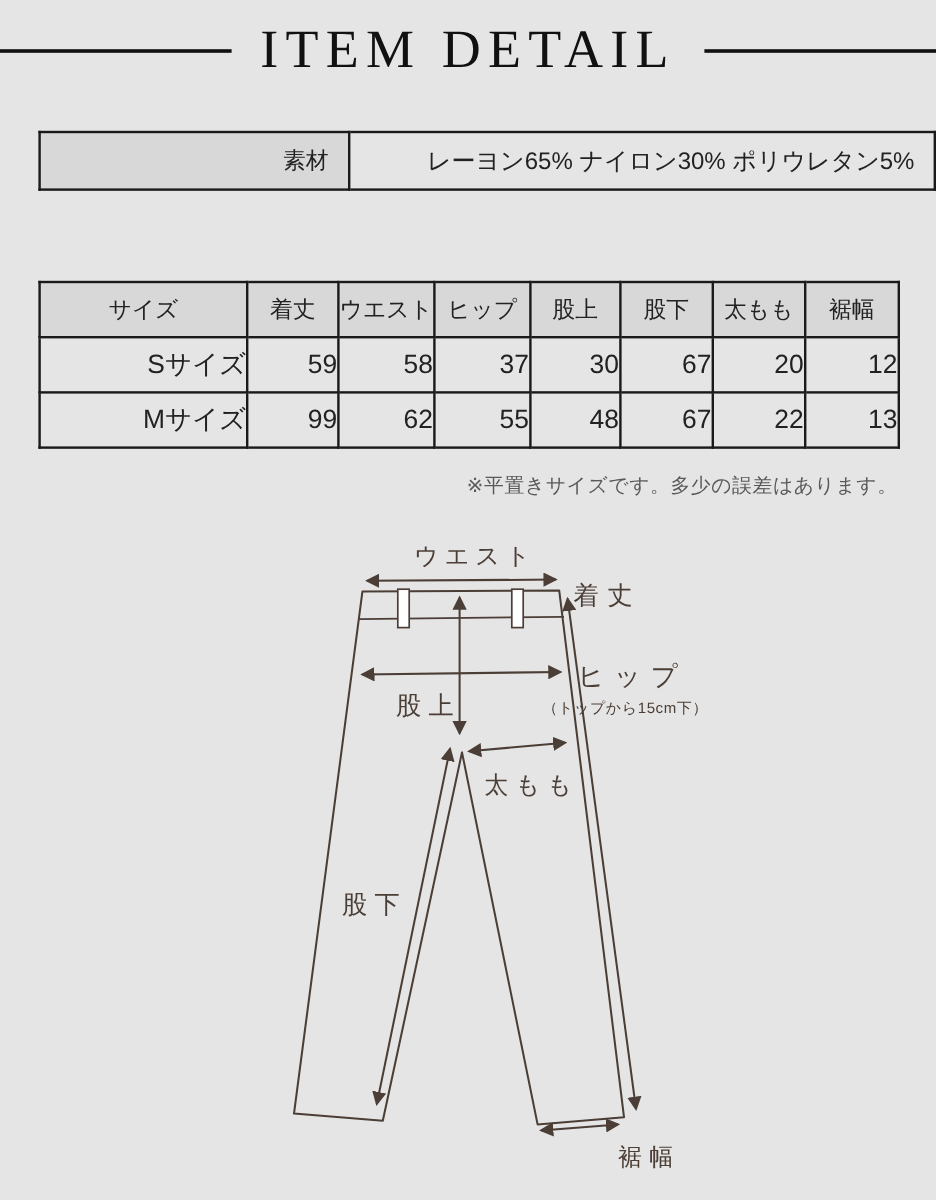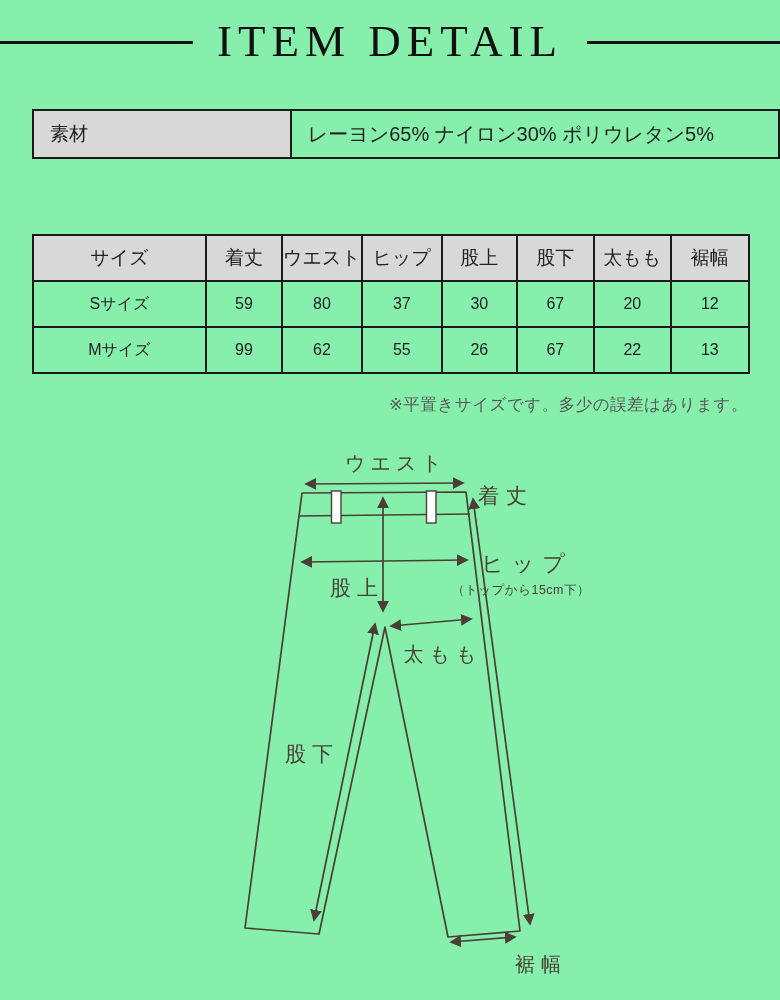--- a/index.html
+++ b/index.html
@@ -1,47 +1,47 @@
 <!DOCTYPE html>
 <html><head>
 <meta charset="utf-8">
 <style>
   html,body{margin:0;padding:0;background:#ffffff;}
   body{width:780px;height:1000px;font-family:"Liberation Sans","DejaVu Sans",sans-serif;}
-  .page{position:relative;width:780px;height:1000px;overflow:hidden;background:#86efac;}
+  .page{position:relative;width:780px;height:1000px;overflow:hidden;background:#e5e5e5;}
 
   
   .page-title{
     position:absolute;top:15px;left:0;width:780px;text-align:center;
     font-family:"Liberation Serif","DejaVu Serif",serif;
     font-size:45px;font-weight:400;letter-spacing:6px;color:#111;
     white-space:nowrap;
   }
   .hrule{position:absolute;top:41px;height:3px;background:#111;}
   .hrule-left{left:0;width:193px;}
   .hrule-right{left:587px;width:193px;}
 
   
   table{border-collapse:collapse;table-layout:fixed;}
   .spec-table{position:absolute;left:32px;top:109px;}
   .spec-table td{
-    border:2px solid #1a1a1a;text-align:left;vertical-align:middle;
+    border:2px solid #1a1a1a;text-align:right;vertical-align:middle;
     font-size:19px;color:#222;height:46px;padding:0 16px;white-space:nowrap;
   }
   .spec-table td.lbl{background:#d8d8d8;width:246px;}
   .spec-table td.val{width:460px;font-size:20px;margin-top:16px;}
 
   
   .size-table{position:absolute;left:32px;top:234px;}
   .size-table th,.size-table td{
     border:2px solid #1a1a1a;text-align:center;vertical-align:middle;
     font-size:19px;font-weight:400;color:#222;height:44px;padding:0;white-space:nowrap;margin-top:42px;
   }
   .size-table th{background:#d8d8d8;}
-  .size-table td{font-size:16px;}
+  .size-table td{font-size:22px;text-align:right;}
 
   
   .size-note{
     position:absolute;top:394px;right:32px;
     font-size:16.5px;color:#595959;letter-spacing:0.5px;white-space:nowrap;
   }
 
   
   .diagram{position:absolute;left:0;top:440px;width:780px;height:560px;}
   .diagram text{
@@ -87,33 +87,33 @@
         <th>股上</th>
         <th>股下</th>
         <th>太もも</th>
         <th>裾幅</th>
       </tr>
     </thead>
     <tbody>
       <tr>
         <td>Sサイズ</td>
         <td>59</td>
-        <td>80</td>
+        <td>58</td>
         <td>37</td>
         <td>30</td>
         <td>67</td>
         <td>20</td>
         <td>12</td>
       </tr>
       <tr>
         <td>Mサイズ</td>
         <td>99</td>
         <td>62</td>
         <td>55</td>
-        <td>26</td>
+        <td>48</td>
         <td>67</td>
         <td>22</td>
         <td>13</td>
       </tr>
     </tbody>
   </table>
 
   <div class="size-note">※平置きサイズです。多少の誤差はあります。</div>
 
   <svg class="diagram" viewBox="0 440 780 560">

